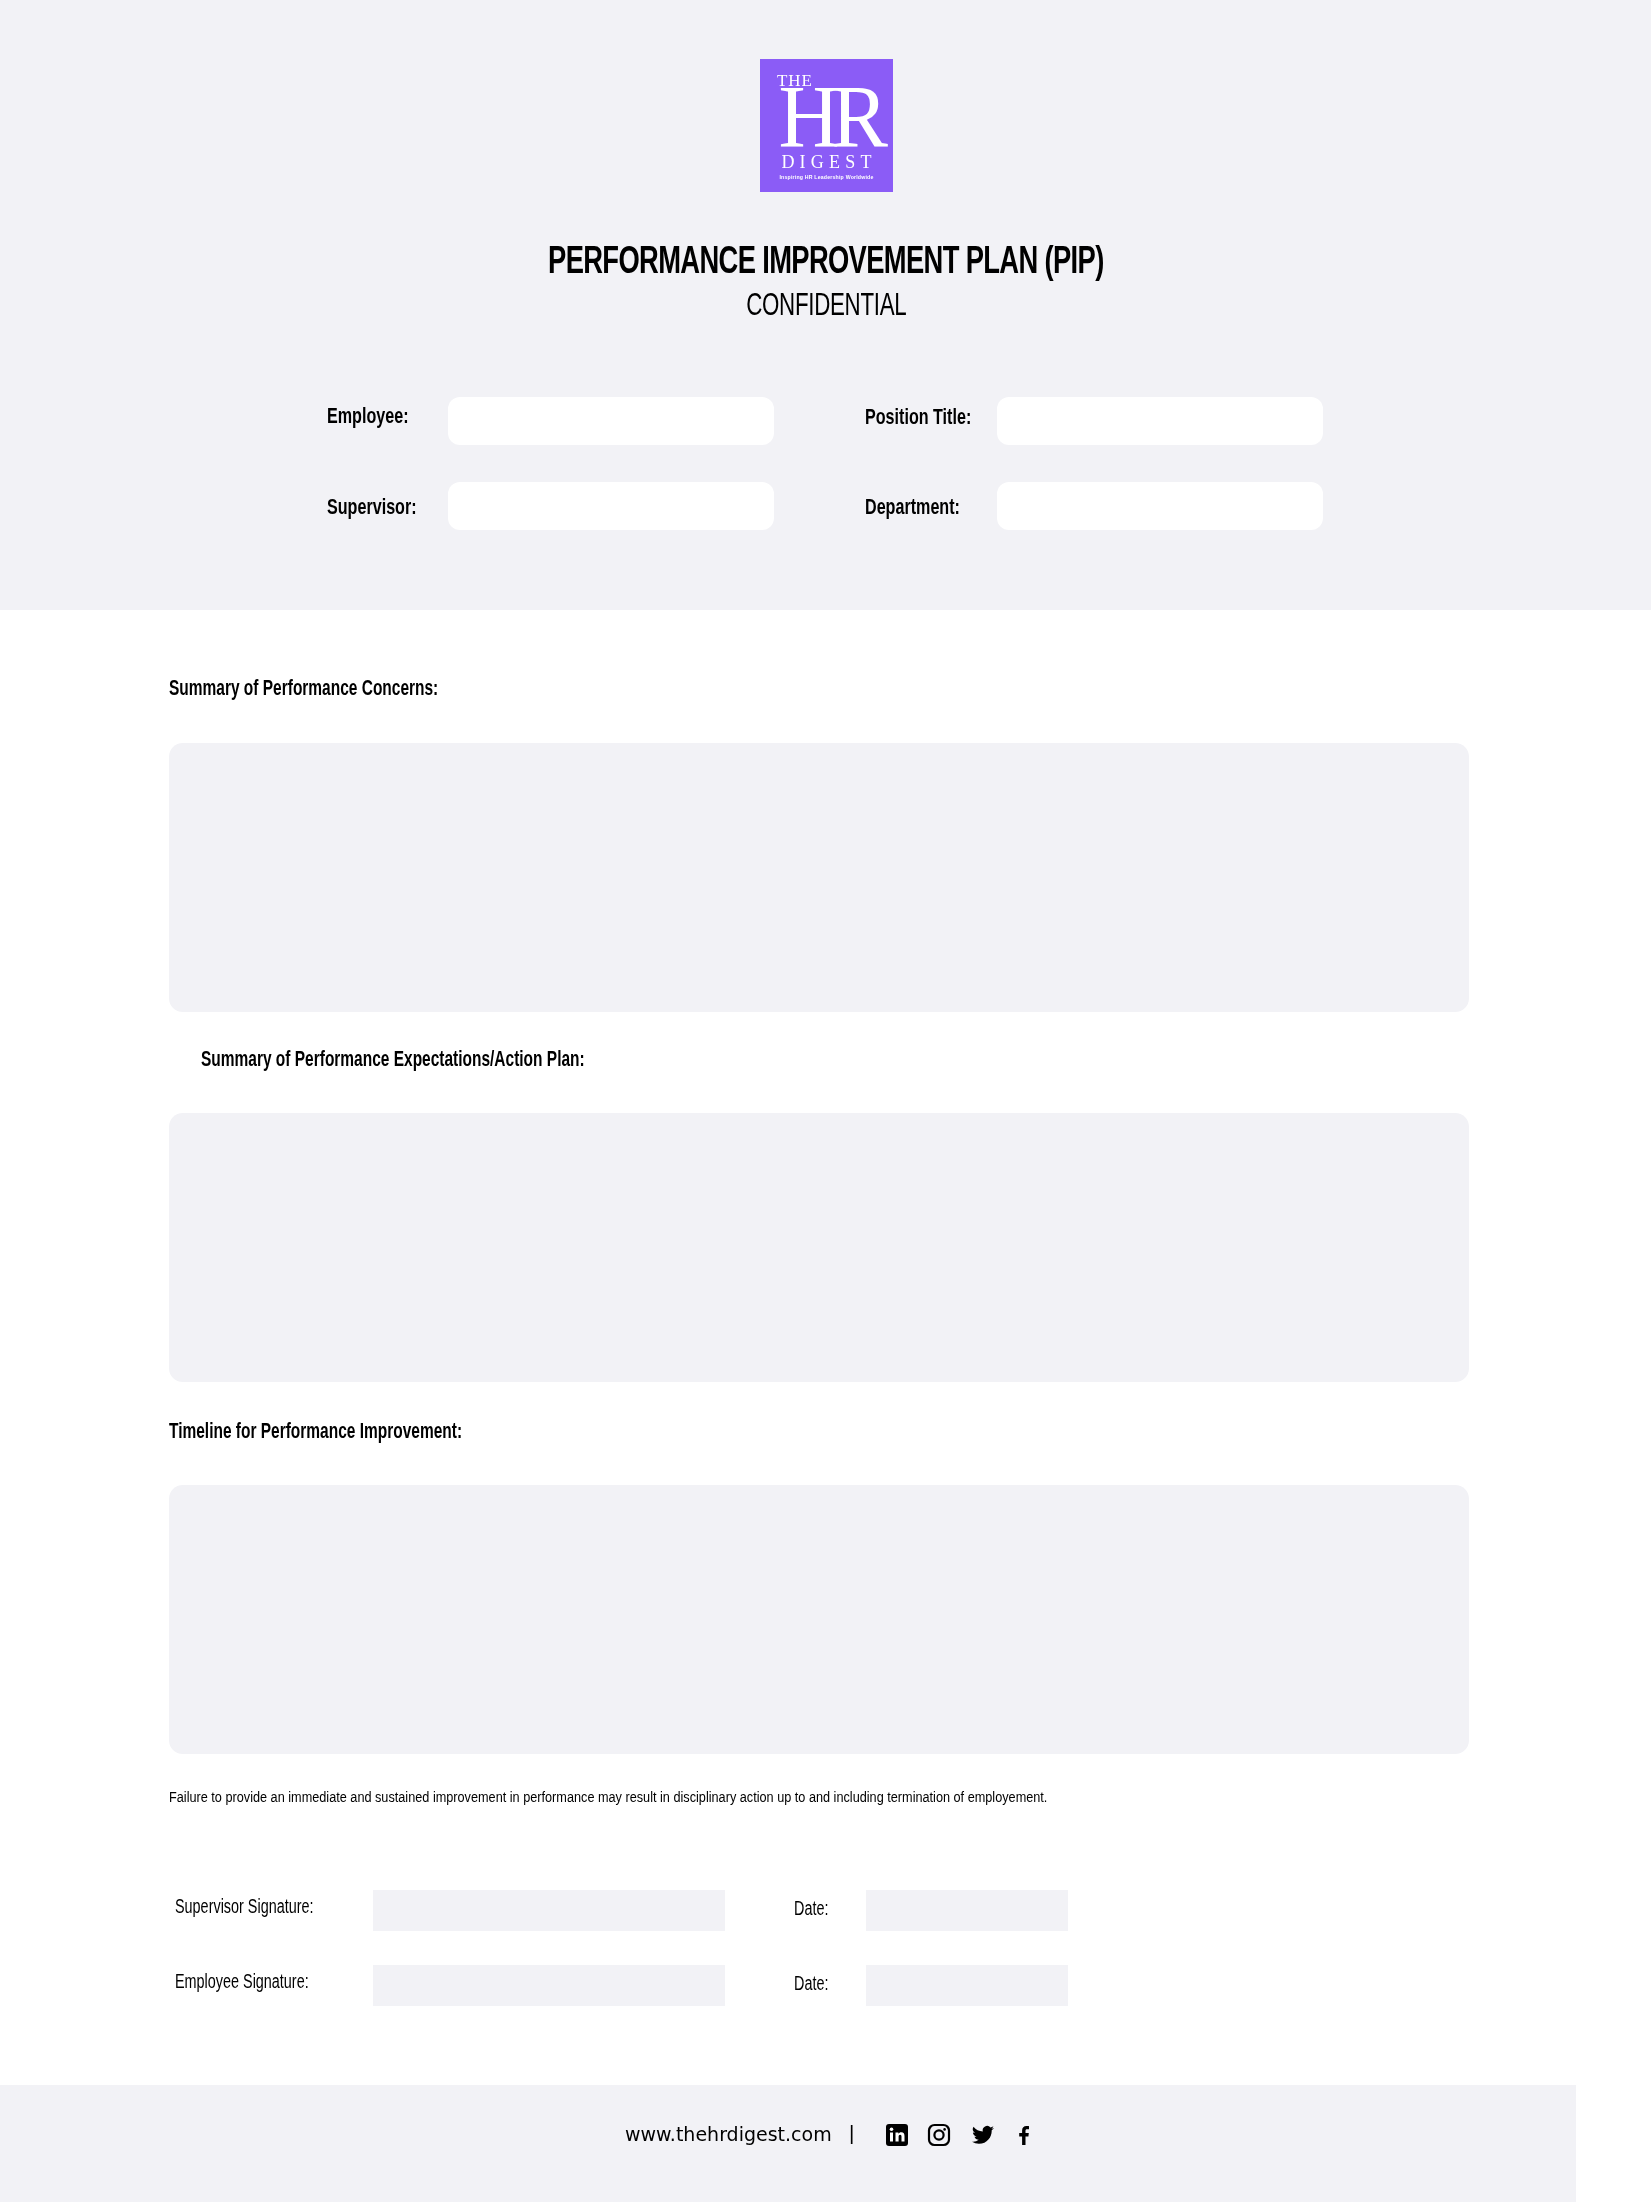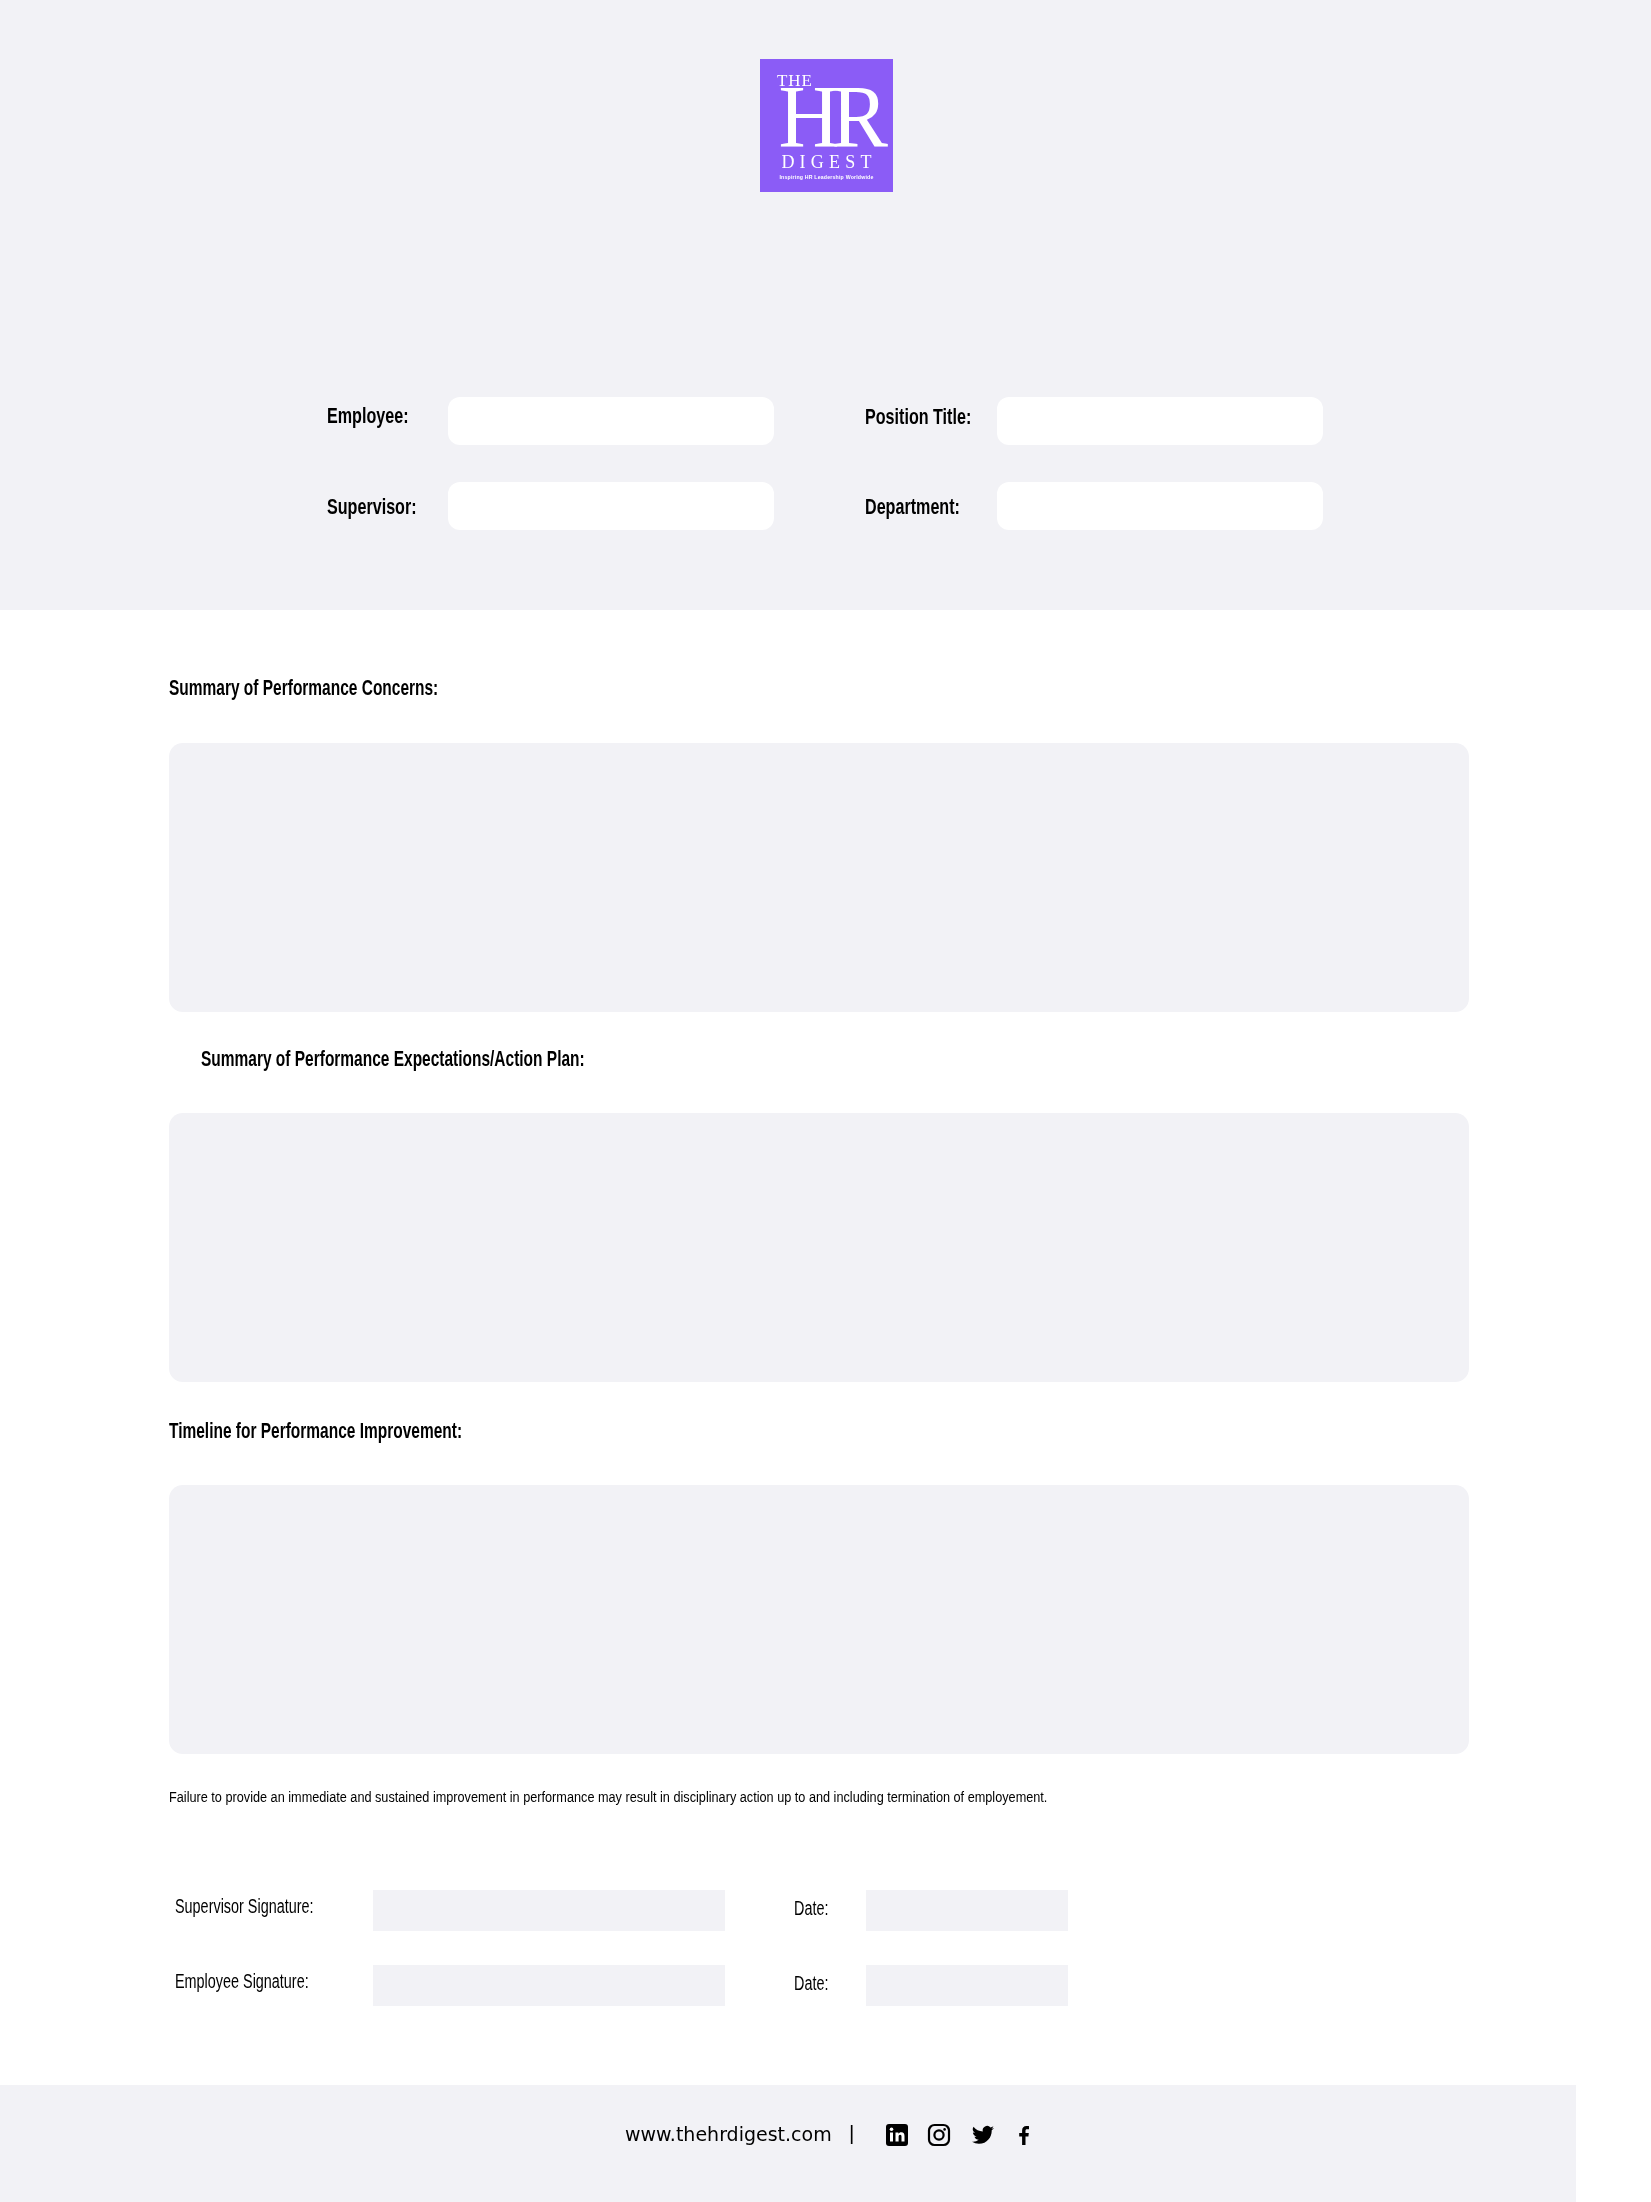--- a/index.html
+++ b/index.html
@@ -45,20 +45,22 @@
 <body>
 
 <div class="header-band">
   <div class="logo">
     <div class="the">THE</div>
     <div class="hr">HR</div>
     <div class="digest">DIGEST</div>
     <div class="tagline">Inspiring HR Leadership Worldwide</div>
   </div>
 
+  <div class="title"><span>PERFORMANCE IMPROVEMENT PLAN (PIP)</span></div>
+  <div class="subtitle"><span>CONFIDENTIAL</span></div>
 
   <div class="hlabel" style="left:327px; top:403px;"><span>Employee:</span></div>
   <input class="hfield" style="left: 448px; top: 397px;" value="">
 
   <div class="hlabel" style="left:865px; top:404px;"><span>Position Title:</span></div>
   <input class="hfield" style="left: 997px; top: 397px;" value="">
 
   <div class="hlabel" style="left:327px; top:494px;"><span>Supervisor:</span></div>
   <input class="hfield" style="left: 448px; top: 482px;" value="">
 

